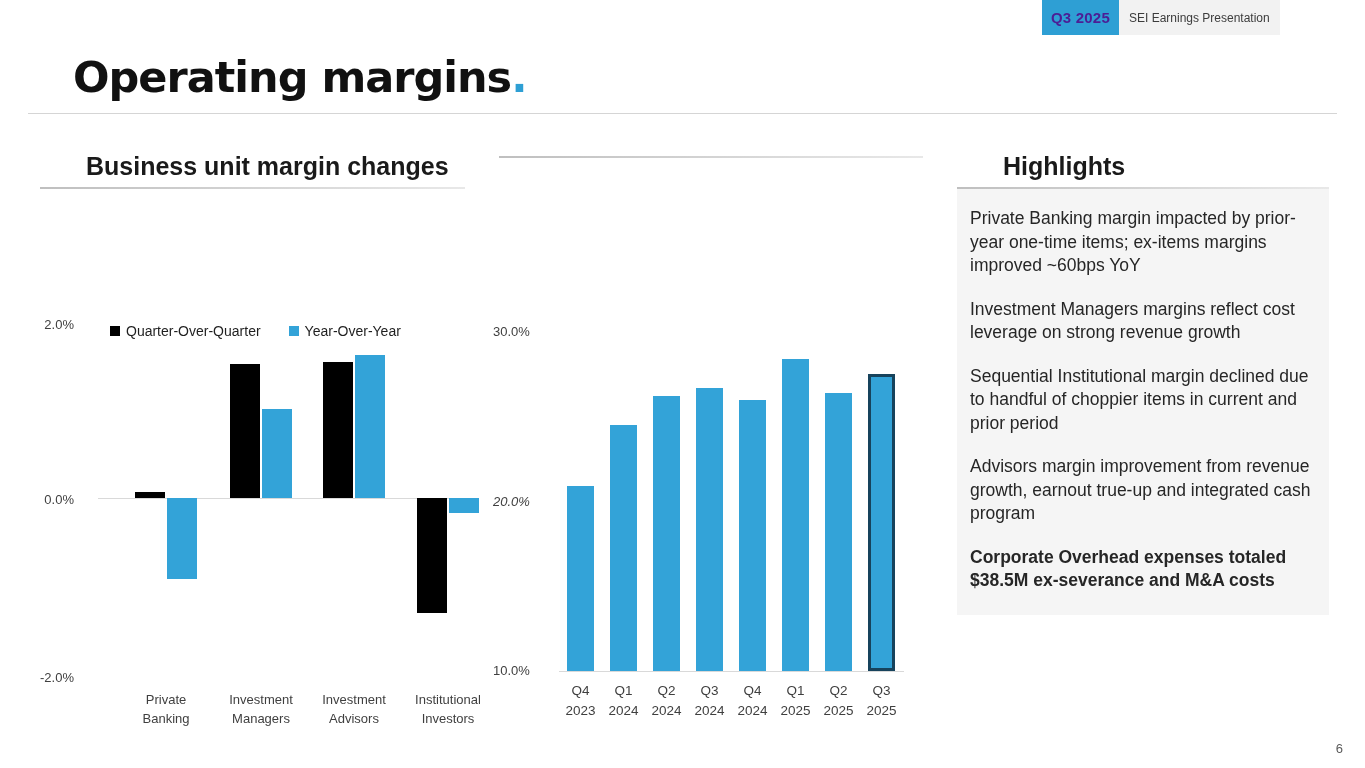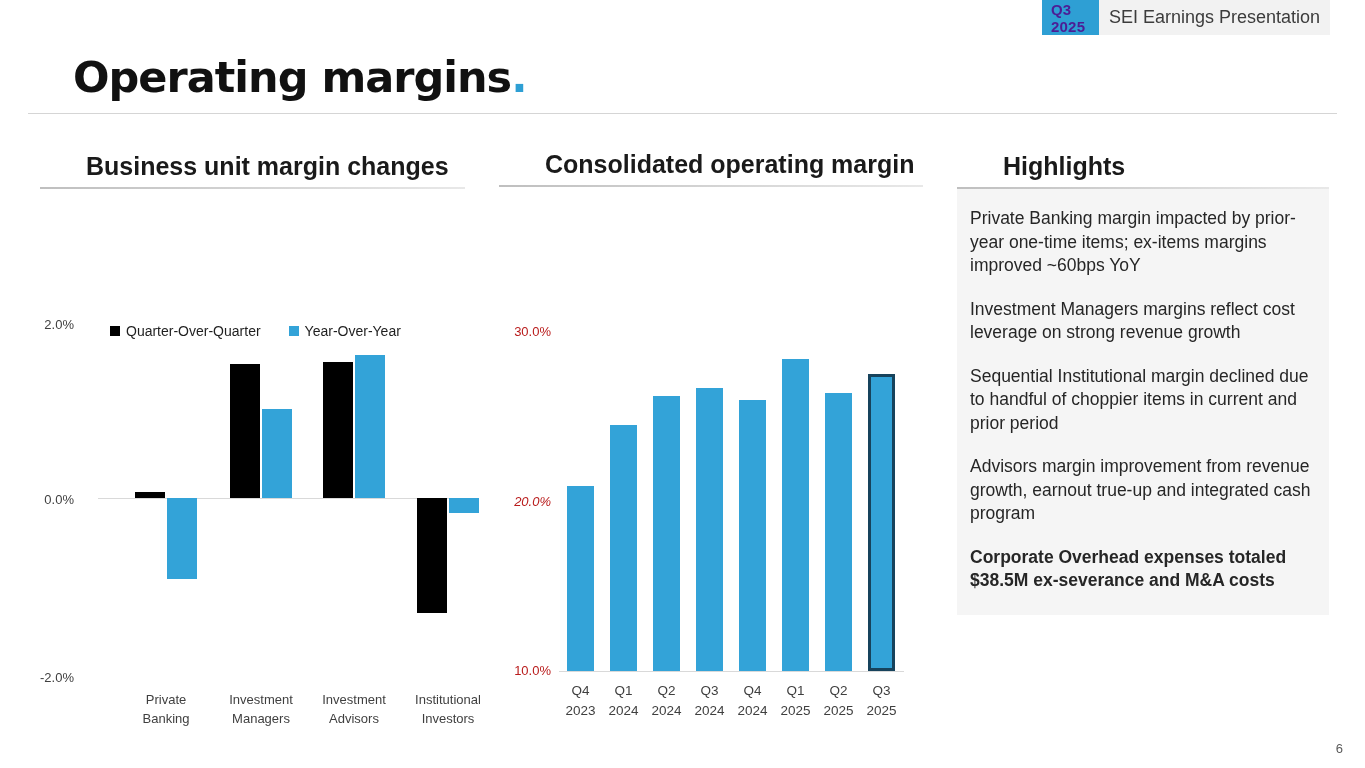--- a/index.html
+++ b/index.html
@@ -4,21 +4,21 @@
 <style>
   html,body{margin:0;padding:0;}
   body{
     width:1365px;height:768px;background:#ffffff;overflow:hidden;
     font-family:"Liberation Sans","DejaVu Sans",sans-serif;
     color:#262626;position:relative;
   }
   
   #slide-header{position:absolute;top:0;left:1042px;width:288px;height:35px;display:flex;align-items:stretch;}
   #badge{background:#2E9FD4;color:#4c1d95;font-weight:bold;font-size:15px;display:flex;align-items:center;padding:0 9px;letter-spacing:.2px;}
-  #deck-name{background:#F2F2F2;color:#3C3C3C;font-size:18px;display:flex;align-items:center;padding:0 10px;white-space:nowrap;}
+  #deck-name{background:#F2F2F2;color:#3C3C3C;font-size:12px;display:flex;align-items:center;padding:0 10px;white-space:nowrap;}
   
   #slide-title{position:absolute;left:73px;top:52px;font-size:43px;font-weight:800;letter-spacing:-1.0px;color:#111111;font-family:"DejaVu Sans","Liberation Sans",sans-serif;text-align:right;}
   #slide-title .dot{color:#2E9FD4;}
   #title-rule{position:absolute;left:28px;top:113px;width:1309px;height:1px;background:#D5D5D5;}
   
   .panel-heading{font-size:25px;font-weight:bold;color:#1A1A1A;white-space:nowrap;margin-left:46px;}
   .panel-rule{height:2px;background:linear-gradient(to right,#BFBFBF,#E8E8E8);}
   
   #chart1{position:absolute;left:40px;top:152px;width:425px;height:510px;}
   #chart1 .panel-rule{width:425px;margin-top:6px;}
@@ -27,21 +27,21 @@
   .c1-ylab{position:absolute;font-size:13px;color:#3F3F3F;text-align:right;width:50px;}
   #c1-legend{position:absolute;left:70px;top:96px;display:flex;gap:28px;align-items:center;font-size:14px;color:#1F1F1F;}
   .legend-item{display:flex;align-items:center;gap:6px;}
   .legend-swatch{width:10px;height:10px;display:inline-block;}
   .c1-bar{position:absolute;width:30px;}
   .c1-cat{position:absolute;font-size:13px;color:#3F3F3F;text-align:center;width:90px;line-height:19px;}
   
   #chart2{position:absolute;left:499px;top:150px;width:425px;height:510px;}
   #chart2 .panel-rule{width:424px;margin-top:6px;}
   #c2-plot{position:absolute;left:0;top:78px;width:425px;height:400px;}
-  .c2-ylab{position:absolute;font-size:13px;color:#b91c1c;text-align:right;width:58px;}
+  .c2-ylab{position:absolute;font-size:13px;color:#404040;text-align:left;width:58px;}
   #c2-axis{position:absolute;left:60px;top:443px;width:345px;height:1px;background:#D9D9D9;}
   .c2-bar{position:absolute;width:27px;background:#33A3D8;bottom:0;}
   .c2-bar.highlight{background:#33A3D8;border:3px solid #17435C;box-sizing:border-box;}
   .c2-cat{position:absolute;font-size:13.5px;color:#3F3F3F;text-align:center;width:48px;line-height:20px;}
   
   #highlights{position:absolute;left:957px;top:152px;width:372px;}
   #hl-rule{width:372px;margin-top:6px;}
   #hl-box{background:#F5F5F5;padding:18px 13px 22px 13px;width:346px;}
   .hl-item{font-size:17.5px;line-height:23.5px;color:#262626;margin-bottom:20px;}
   .hl-item:last-child{margin-bottom:0;font-weight:bold;}
@@ -109,21 +109,20 @@
         </div>
         <div class="c1-cat" style="left: 363px; top: 463px;">
           <div>Institutional</div>
           <div>Investors</div>
         </div>
       </div>
   </div>
 </div>
 
 <div id="chart2">
-  <div class="panel-heading">Consolidated operating margin</div>
   <div class="panel-rule"></div>
 
   <div id="c2-plot">
     <div class="c2-ylab" style="left:-6px;top:96px;">30.0%</div>
     <div class="c2-ylab" style="left:-6px;top:266px;font-style:italic;">20.0%</div>
     <div class="c2-ylab" style="left:-6px;top:435px;">10.0%</div>
     <div id="c2-axis"></div>
     <div id="c2-bars">
         <div class="c2-bar" style="left: 68px; height: 184.755px; top: 258.245px;"></div>
         <div class="c2-bar" style="left: 111px; height: 245.775px; top: 197.225px;"></div>

